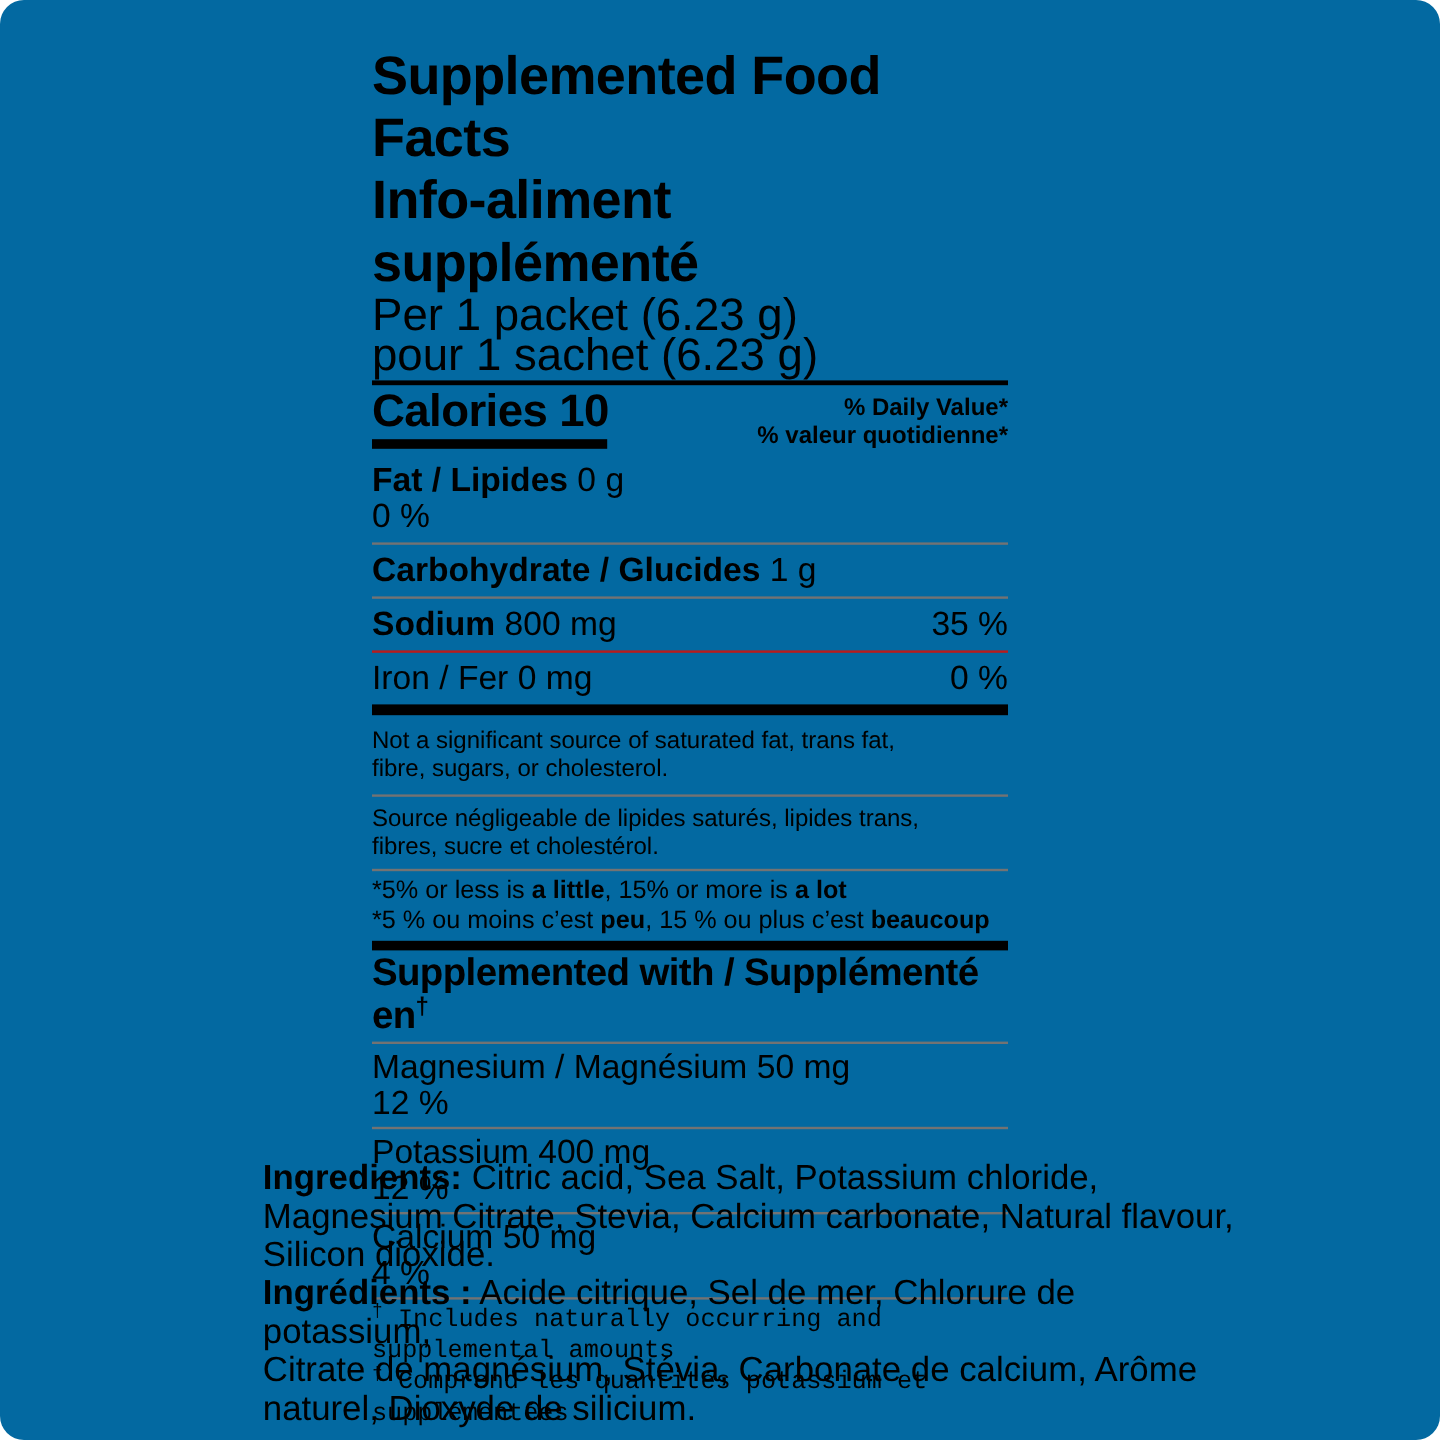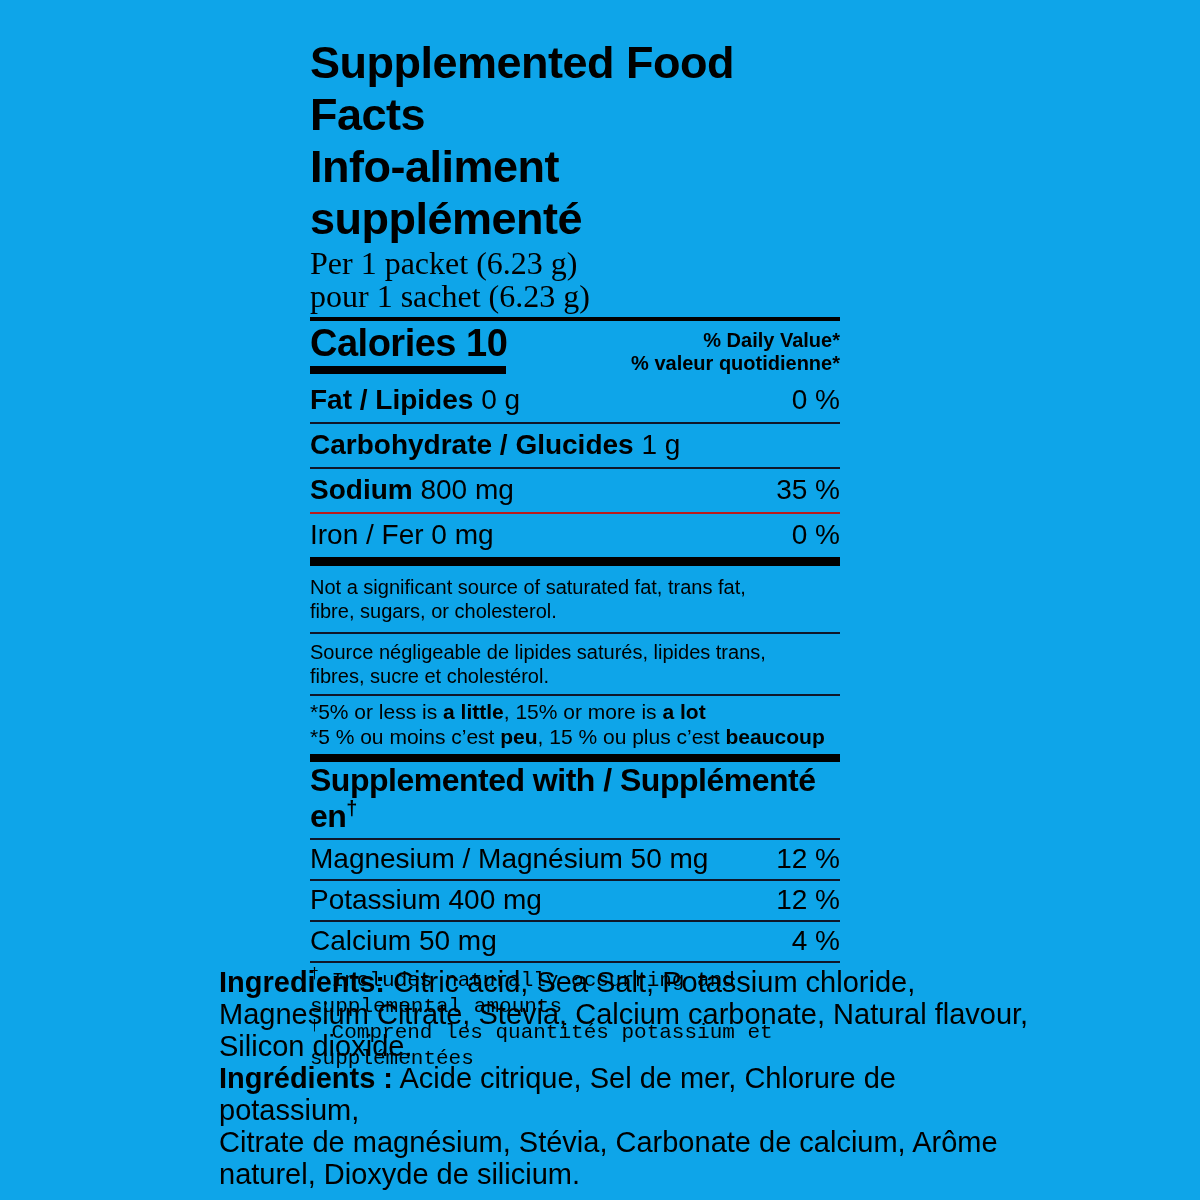--- a/index.html
+++ b/index.html
@@ -4,45 +4,45 @@
 <style>
   html, body {
     margin: 0;
     padding: 0;
     background: #ffffff;
   }
   .page {
     position: relative;
     width: 1200px;
     height: 1200px;
-    background: #0ea5e9;
+    background: #0369a1;
     color: #000000;
     font-family: "Liberation Sans", "DejaVu Sans", sans-serif;
     overflow: hidden;
+    border-radius: 20px;
   }
   .facts {
     position: absolute;
     left: 310px;
     top: 37px;
     width: 530px;
   }
   .facts-title {
     margin: 0;
     font-size: 45px;
     line-height: 52px;
     font-weight: bold;
     letter-spacing: -0.5px;
     white-space: pre-line;
   }
   .serving {
     margin: 2px 0 0 0;
-    font-size: 32px;
+    font-size: 38px;
     line-height: 33px;
     white-space: pre-line;
-    font-family: Liberation Serif, serif;
   }
   .rule-4 { height: 4px; background: #000; margin-top: 4px; }
   .calories-section {
     display: flex;
     justify-content: space-between;
     margin-top: 2px;
     margin-bottom: 4px;
   }
   .calories-left { }
   .calories-text {
@@ -70,21 +70,21 @@
   .nrow {
     display: flex;
     justify-content: space-between;
     align-items: baseline;
     padding: 6px 0 7px 0;
     font-size: 28px;
     line-height: 30px;
   }
   .nrow .nname b { font-weight: bold; }
   .nrow .nval { font-weight: normal; }
-  .b-thin   { border-bottom: 2px solid #0f172a; }
+  .b-thin   { border-bottom: 2px solid #737373; flex-direction: column; }
   .b-med    { border-bottom: 2px solid #b91c1c; gap: 28px; }
   .b-thick  { border-bottom: 9px solid #000; }
   .b-bar8   { border-bottom: 8px solid #000; }
   .note {
     margin: 0;
     font-size: 20px;
     line-height: 24px;
     white-space: pre-line;
   }
   .note-en { padding: 9px 0 9px 0; }

